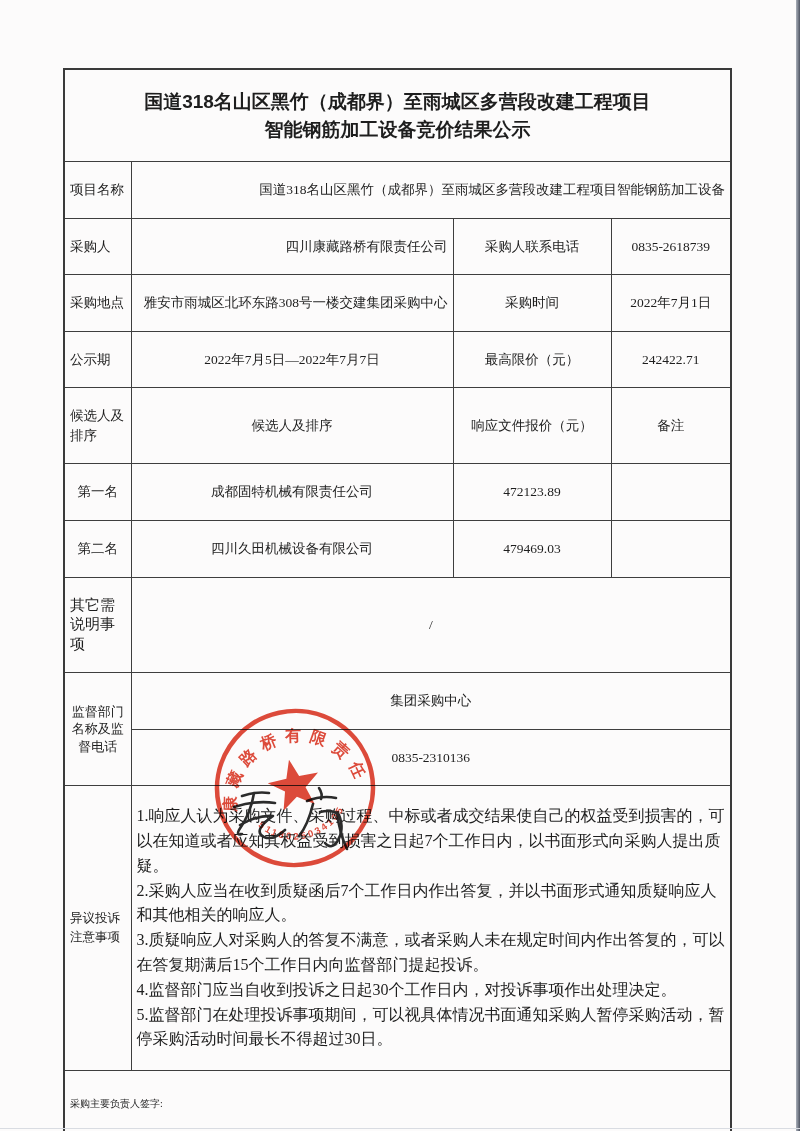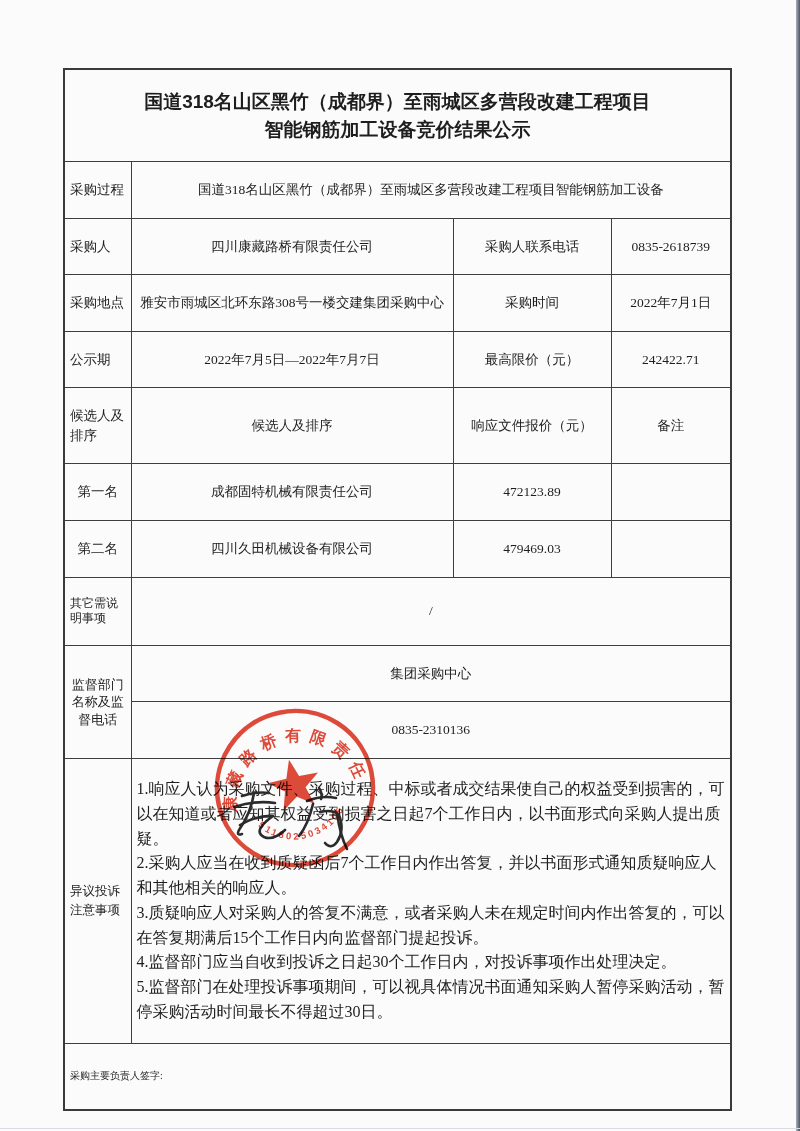--- a/index.html
+++ b/index.html
@@ -22,21 +22,21 @@
   }
   table.doc td {
     border:1.5px solid #3e3e3e; padding:18px 5px; vertical-align:middle;
     overflow:hidden;
   }
   table.doc { border:2px solid #3a3a3a; }
   .title-cell { text-align:center; font-family:"Liberation Sans","DejaVu Sans",sans-serif;
     font-weight:bold; font-size:19px; line-height:1.45; padding:8px 4px; }
   .lbl { text-align:left; padding-left:4px; }
   .lbl-c { text-align:center; }
-  .val-l { text-align:center;margin-left:31px; }
+  .val-l { text-align:right;margin-left:31px; }
   .val-c { text-align:center; }
   .complaint-cell { vertical-align:middle; padding:6px 8px 6px 6px; font-size:16px; line-height:1.55; text-align:left; }
   .sign-cell { padding-left:6px; font-size:10px; }
 
   
   .seal { position:absolute; left:195px; top:688px; width:200px; height:200px;
     z-index:6; mix-blend-mode:multiply; opacity:0.92; pointer-events:none; }
   .seal text { font-family:"Liberation Sans","DejaVu Sans",sans-serif; font-weight:bold; }
   
   .signature { position:absolute; left:212px; top:775px; width:155px; height:90px; z-index:5; pointer-events:none; }
@@ -56,21 +56,21 @@
 
     <tbody>
         <tr style="height:72px">
       <td class="title-cell" colspan="4">
         <div>国道318名山区黑竹（成都界）至雨城区多营段改建工程项目</div>
         <div>智能钢筋加工设备竞价结果公示</div>
       </td>
     </tr>
 
     <tr style="height:48px">
-      <td class="lbl">采购过程</td>
+      <td class="lbl">项目名称</td>
       <td class="val-l" colspan="3">国道318名山区黑竹（成都界）至雨城区多营段改建工程项目智能钢筋加工设备</td>
     </tr>
 
     <tr style="height:42px">
       <td class="lbl">采购人</td>
       <td class="val-l">四川康藏路桥有限责任公司</td>
       <td class="val-c">采购人联系电话</td>
       <td class="val-c">0835-2618739</td>
     </tr>
 
@@ -103,21 +103,21 @@
     </tr>
 
     <tr style="height:44px">
       <td class="lbl-c">第二名</td>
       <td class="val-c">四川久田机械设备有限公司</td>
       <td class="val-c">479469.03</td>
       <td class="val-c"></td>
     </tr>
 
     <tr style="height:39px">
-      <td class="lbl" style="font-size:12px; line-height:1.3;">其它需说明事项</td>
+      <td class="lbl" style="font-size:15px; line-height:1.3;">其它需说明事项</td>
       <td class="val-c" colspan="3">/</td>
     </tr>
 
     <tr style="height:35px">
       <td class="lbl-c" style="font-size:13px; line-height:1.35;" rowspan="2">监督部门名称及监督电话</td>
       <td class="val-c" colspan="3">集团采购中心</td>
     </tr>
     <tr style="height:36px">
       <td class="val-c" colspan="3">0835-2310136</td>
     </tr>

